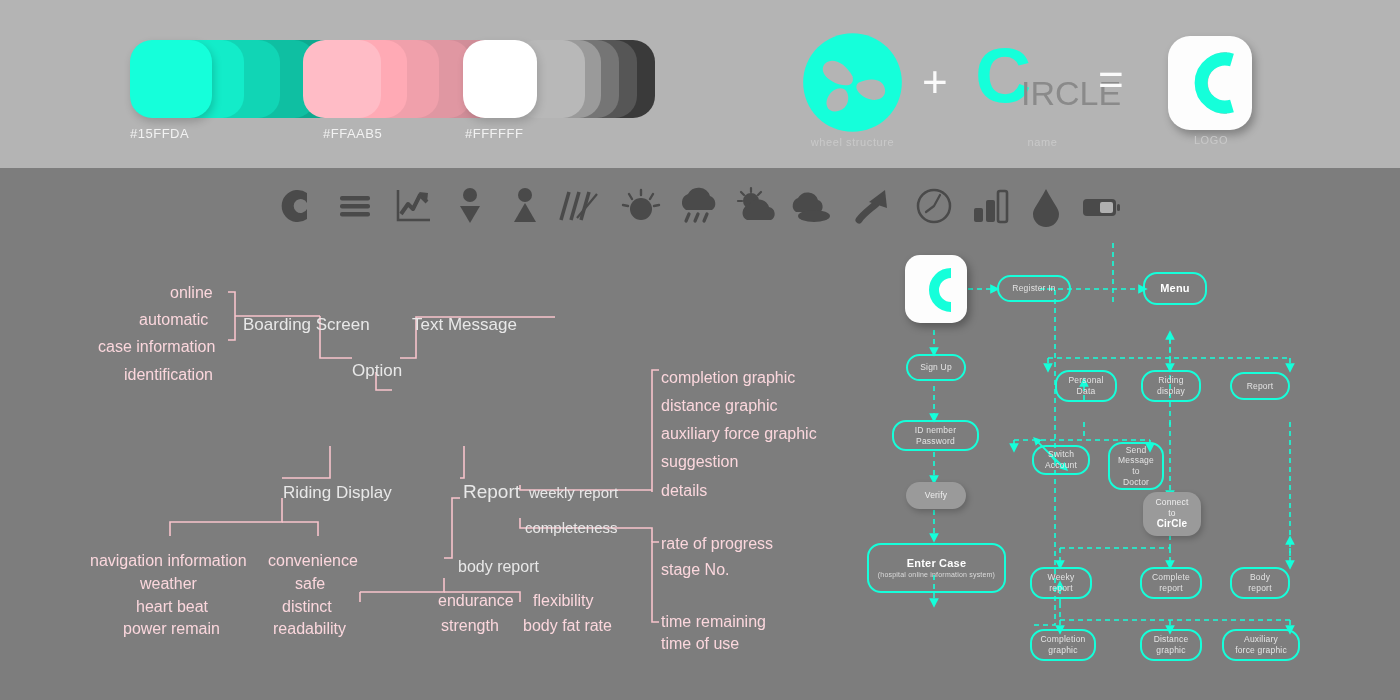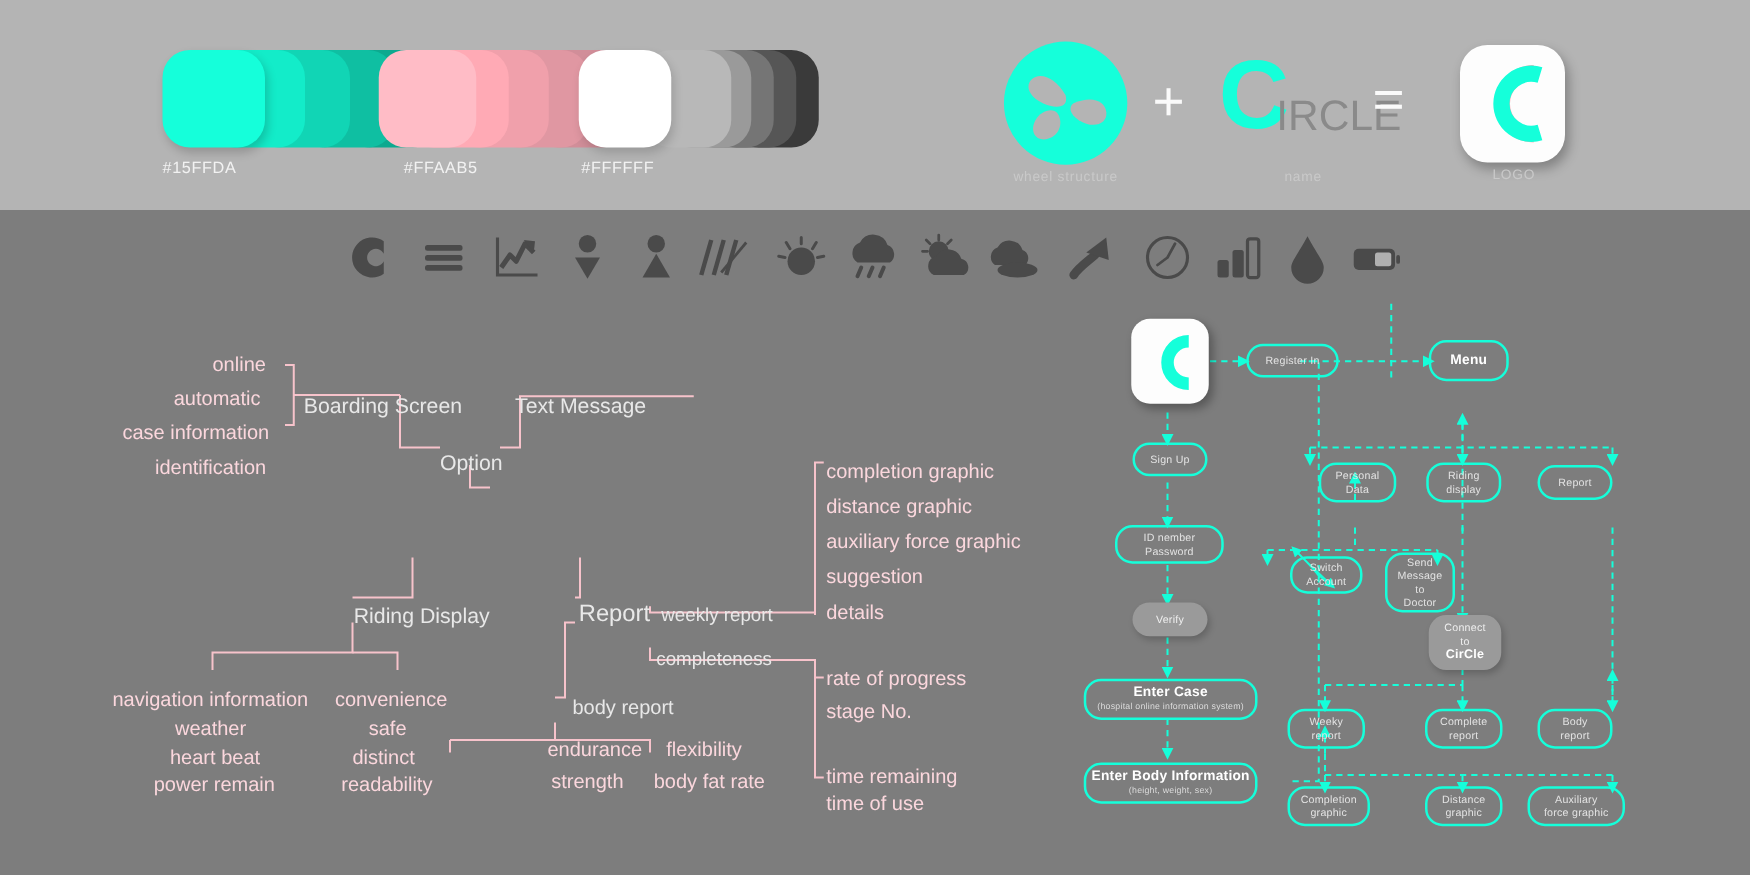--- a/index.html
+++ b/index.html
@@ -417,27 +417,23 @@
     <div class="fnode" style="left:46px; top:114px; width:60px; height:27px;">
       <span>Sign Up</span>
     </div>
     <div class="fnode" style="left:32px; top:180px; width:87px; height:31px;">
       <span>ID nember</span>
       <span>Password</span>
     </div>
     <div class="fnode grey-box" style="left:46px; top:242px; width:60px; height:27px;">
       <span>Verify</span>
     </div>
-    <div class="fnode strong" style="left:7px; top:303px; width:139px; height:33px;">
+    <div class="fnode strong" style="left:7px; top:303px; width:139px; height:50px;">
       <span>Enter Case</span>
       <span class="sub">(hospital online information system)</span>
-    </div>
-    <div class="fnode strong" style="left:7px; top:370px; width:139px; height:33px;">
-      <span>Enter Body Information</span>
-      <span class="sub">(height,  weight,  sex)</span>
     </div>
 
     <div class="fnode" style="left:195px; top:130px; width:62px; height:32px;">
       <span>Personal</span>
       <span>Data</span>
     </div>
     <div class="fnode" style="left:281px; top:130px; width:60px; height:32px;">
       <span>Riding</span>
       <span>display</span>
     </div>

